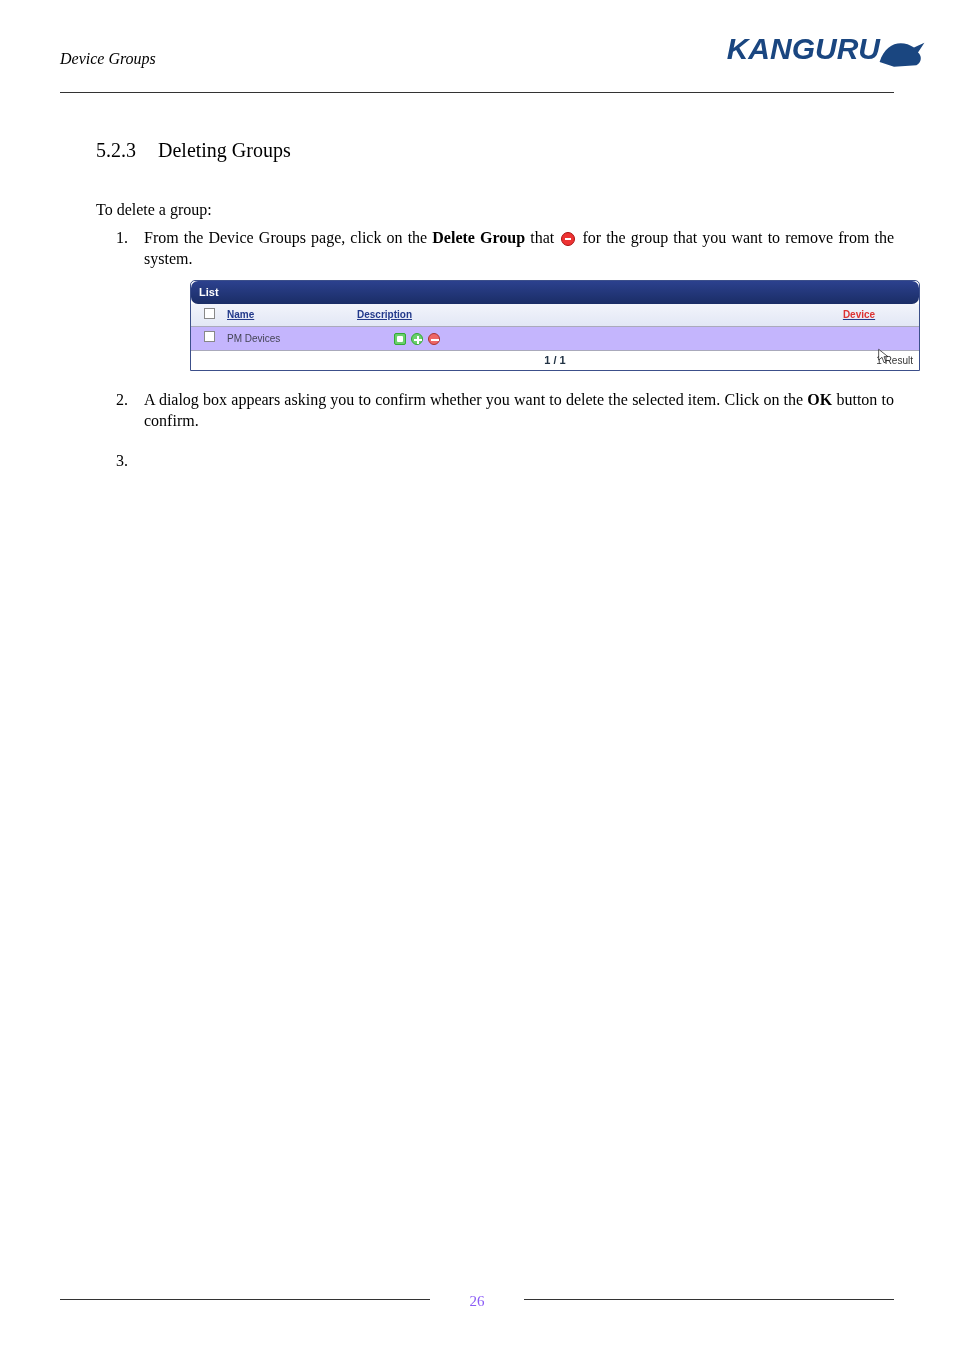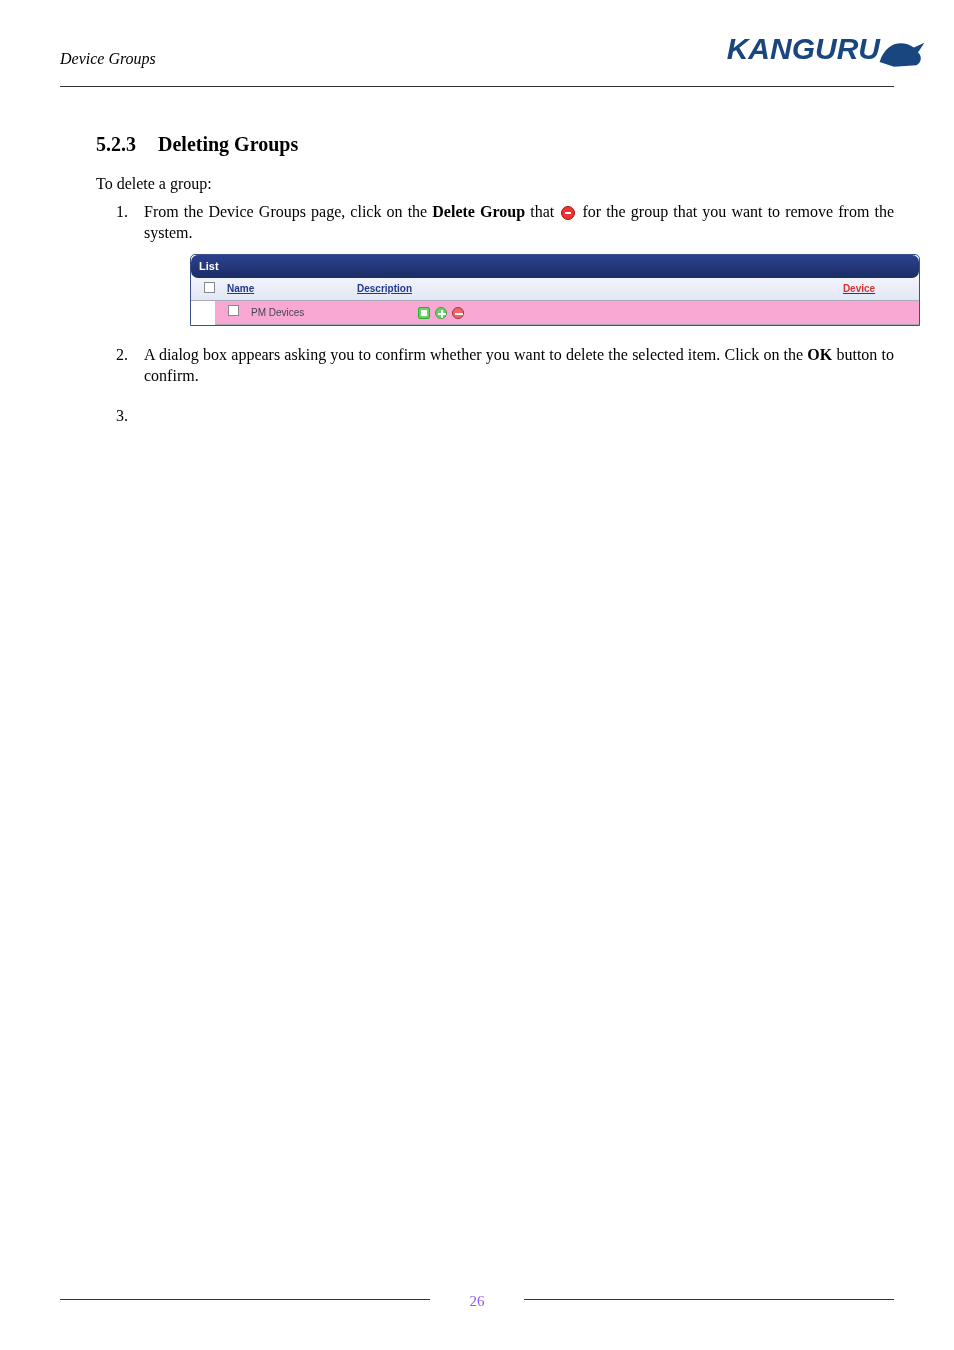--- a/index.html
+++ b/index.html
@@ -11,21 +11,21 @@
     width: 954px;
     height: 1350px;
     position: relative;
     padding: 50px 60px 40px 60px;
   }
   .header {
     display: flex;
     justify-content: space-between;
     align-items: center;
     border-bottom: 1px solid #333;
-    padding-bottom: 18px;
+    padding-bottom: 24px;
     margin-bottom: 46px;
     position: relative;
   }
   .header-title {
     font-style: italic;
     font-size: 16px;
   }
   .logo {
     position: absolute;
     right: -32px;
@@ -46,22 +46,22 @@
     vertical-align: middle;
     margin-left: -6px;
   }
   .content {
     padding-left: 36px;
     padding-right: 0px;
   }
 
   h2 {
     font-size: 20px;
-    font-weight: bold;
-    margin-bottom: 18px;
+    font-weight: normal;
+    margin-bottom: 38px;
   }
   .section-num {
     display: inline-block;
     margin-right: 22px;
   }
 
   .para {
     text-align: justify;
     font-size: 16px;
     margin-bottom: 18px;
@@ -126,23 +126,22 @@
     align-items:center;
     border-bottom:1px solid #aab;
   }
   .list-header-row {
     background: linear-gradient(#f2f4fb, #e2e7f5);
     color:#233a8b;
     font-weight:bold;
     text-decoration: underline;
   }
   .list-data-row {
-    background: #f9a8d4;
+    background: #c4b5fd;
     color:#445;
-    margin-left:24px;
   }
   .col-chk { width:36px; text-align:center; padding:4px 0; }
   .col-name { width:130px; padding:4px 0;border-radius:7px; }
   .col-desc { flex:1; padding:4px 0; }
   .col-action { width:120px; text-align:center; padding:4px 0; }
   .list-header-row .col-action { color:#d33; text-decoration:none; font-weight:bold;}
   .chk { width:11px; height:11px; border:1px solid #888; background:#fff; display:inline-block; }
   .action-ico { display:inline-block; width:12px; height:12px; border-radius:2px; margin:0 1px; vertical-align:middle; position:relative;}
   .ico-edit { background:#6ad06a; border:1px solid #3a3;}
   .ico-edit::after{content:"";position:absolute;left:2px;top:2px;width:6px;height:6px;background:#fff;border-radius:1px;}
@@ -232,20 +231,31 @@
         </div>
         <div class="list-data-row">
           <div class="col-chk"><span class="chk"></span></div>
           <div class="col-name">PM Devices</div>
           <div class="col-action">
             <span class="action-ico ico-edit"></span>
             <span class="action-ico ico-add"></span>
             <span class="action-ico ico-del"></span>
           </div>
         </div>
+        <div class="list-footer">
+          <span>1 / 1</span>
+          <span class="result">
+            <span class="cursor">
+              <svg viewBox="0 0 20 24">
+                  <path d="M2 2 L2 18 L7 14 L10 22 L13 21 L10 13 L16 13 Z" fill="#fff" stroke="#000" stroke-width="1"></path>
+                </svg>
+            </span>
+            <span>1 Result</span>
+          </span>
+        </div>
       </div>
     </li>
 
     <li>
       <span class="num">2.</span>
       <span>A dialog box appears asking you to confirm whether you want to delete the selected item. Click on the </span><strong>OK</strong><span> button to confirm.</span>
     </li>
 
     <li>
       <span class="num">3.</span>

